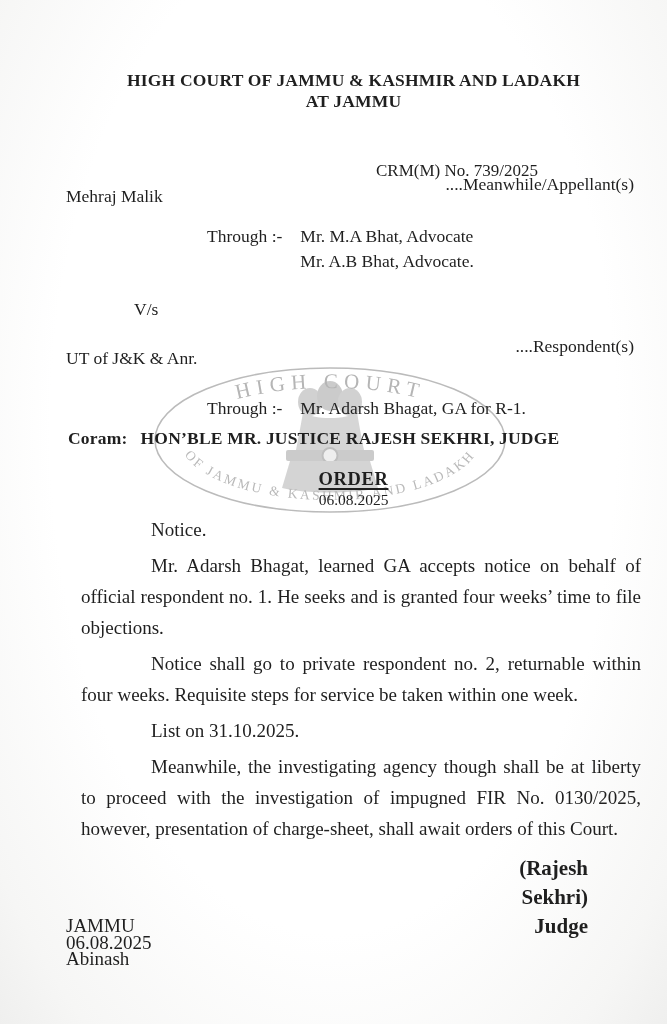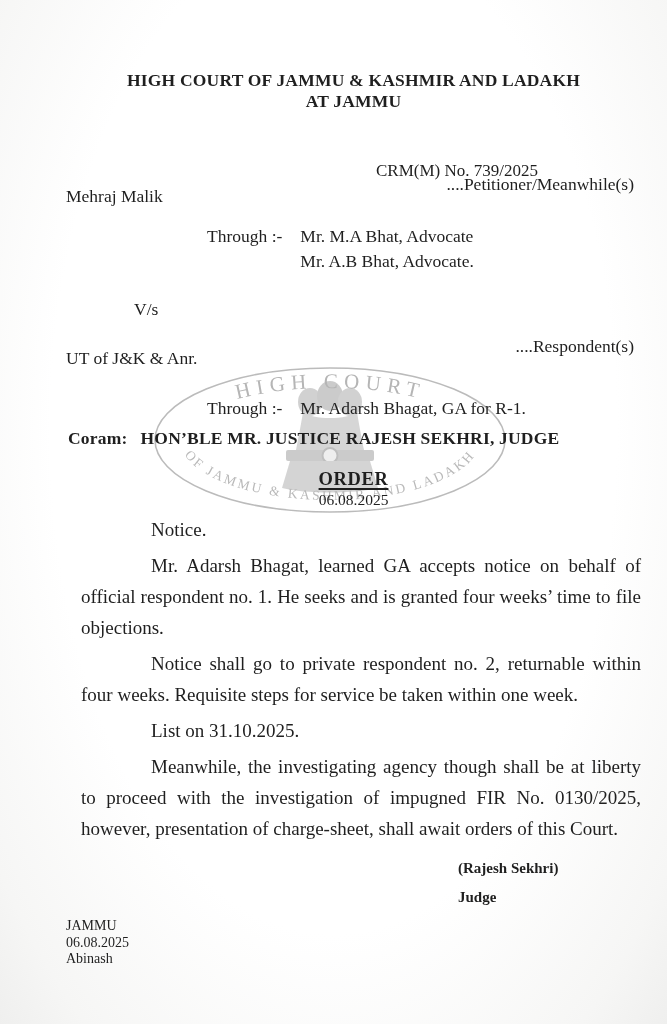--- a/index.html
+++ b/index.html
@@ -55,25 +55,25 @@
   .order-date{left:60px;top:491px;width:587px;text-align:center;font-size:15.5px;}
   
   .body-text{
     left:66px;top:514px;width:575px;
     font-size:19px;line-height:31px;
     text-align:justify;
   }
   .body-text p{margin:0 0 5px 15px;text-indent:70px;}
   
   .signature{
-    left:458px;top:854px;width:130px;text-align:left;
-    font-weight:bold;font-size:15px;line-height:29px;
+    left:458px;top:854px;width:130px;text-align:right;
+    font-weight:bold;font-size:21px;line-height:29px;
   }
   
-  .footer{left:66px;top:918px;font-size:14px;line-height:16.5px;}
+  .footer{left:66px;top:918px;font-size:19px;line-height:16.5px;}
   
   .stamp{left:140px;top:360px;width:372px;height:160px;opacity:.9;}
 </style>
 </head>
 <body>
 
 <div class="page">
 
   <svg class="abs stamp" viewBox="0 0 372 160" xmlns="http://www.w3.org/2000/svg" aria-hidden="true">
     <ellipse cx="190" cy="80" rx="175" ry="72" fill="none" stroke="#b4b4b4" stroke-width="1.6"></ellipse>
@@ -100,21 +100,21 @@
 
   <div class="abs title">
     <div>HIGH COURT OF JAMMU &amp; KASHMIR AND LADAKH</div>
     <div>AT JAMMU</div>
   </div>
 
   <div class="abs crm">CRM(M) No. 739/2025</div>
 
   <div class="abs party-row row-petitioner">
     <span class="pname">Mehraj Malik</span>
-    <span class="plabel">....Petitioner/Meanwhile(s)</span>
+    <span class="plabel">....Meanwhile/Appellant(s)</span>
   </div>
 
   <div class="abs through through1">
     <span>Through :-</span>
     <span>
       <div>Mr. M.A Bhat, Advocate</div>
       <div>Mr. A.B Bhat, Advocate.</div>
     </span>
   </div>
 

